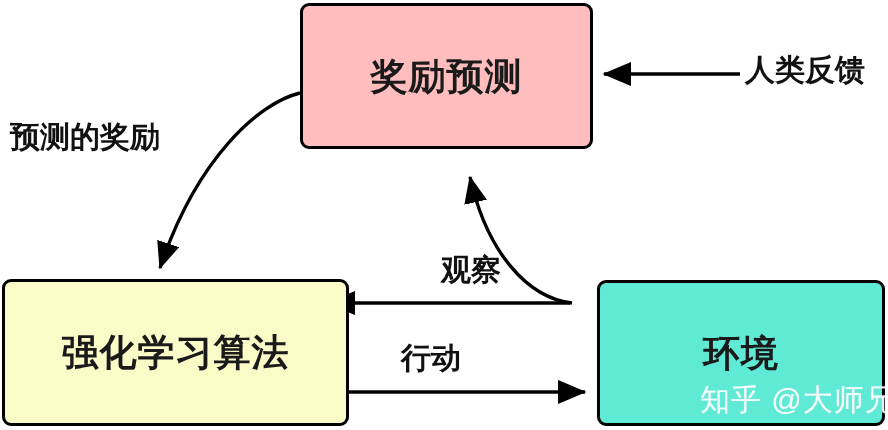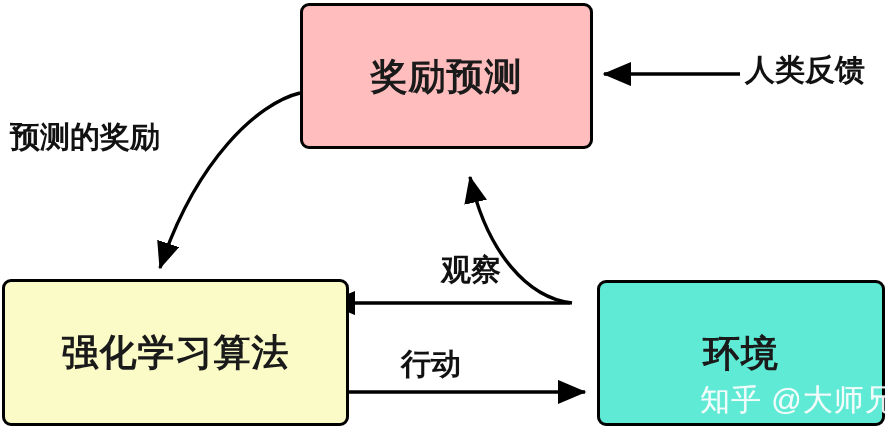--- a/index.html
+++ b/index.html
@@ -72,21 +72,20 @@
     top: 55px;
   }
   #label-observation {
     left: 401px;
     top: 255px;
     margin-left: 40px;
   }
   #label-action {
     left: 401px;
     top: 343px;
-    margin-top: 6px;
   }
   #watermark {
     position: absolute;
     left: 700px;
     top: 380px;
     font-size: 30px;
     color: #ffffff;
     opacity: 0.92;
     white-space: nowrap;
     letter-spacing: 1px;

